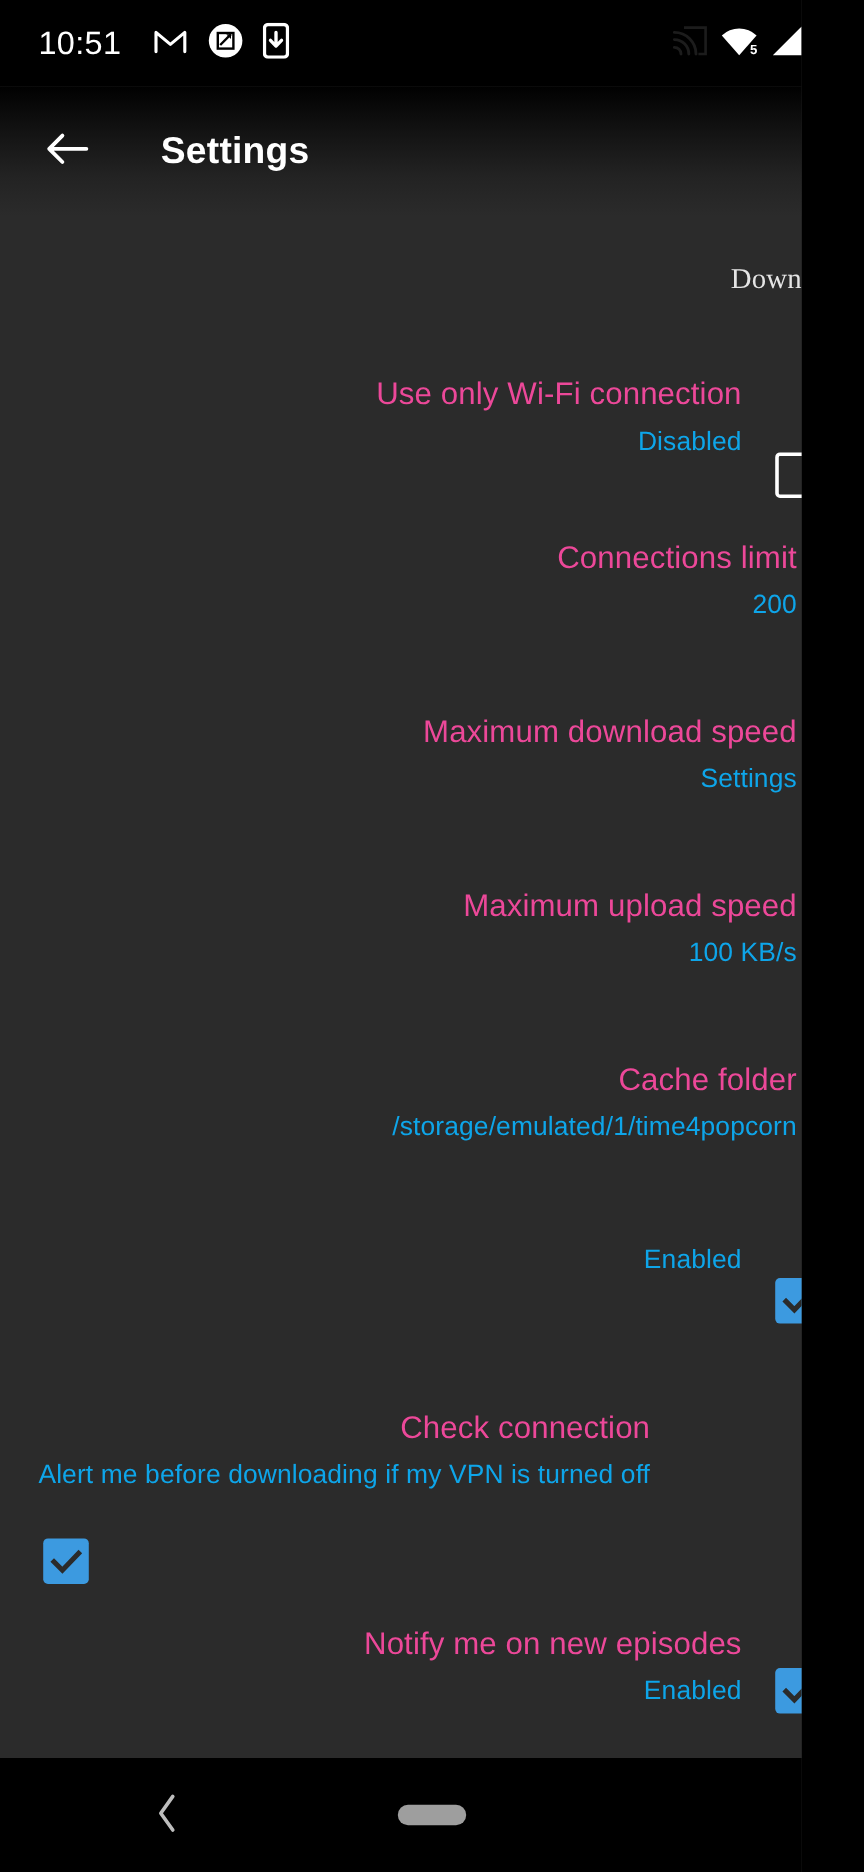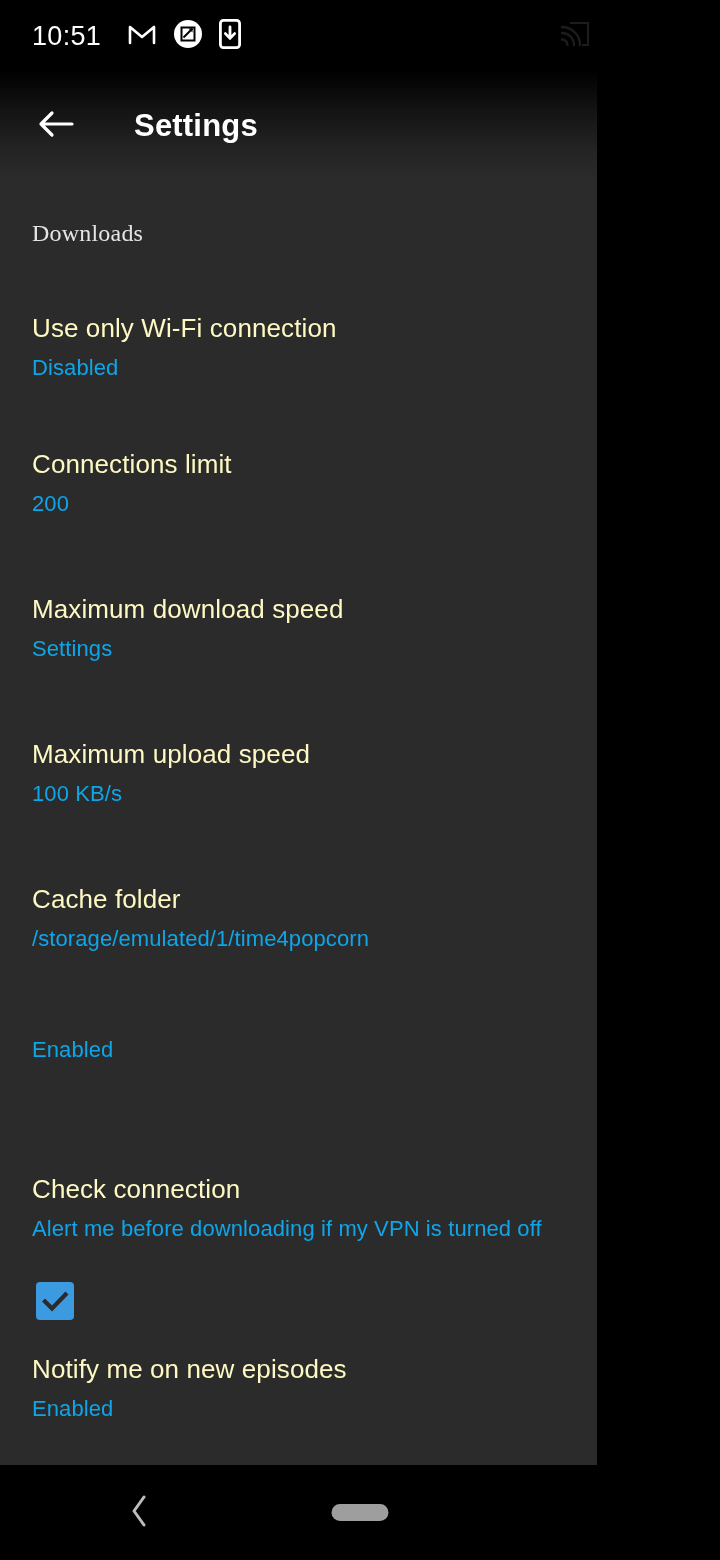--- a/index.html
+++ b/index.html
@@ -9,24 +9,25 @@
   }
   body {
     width: 720px;
     height: 1560px;
     overflow: hidden;
     font-family: "Liberation Sans", sans-serif;
     -webkit-font-smoothing: antialiased;
   }
   .phone {
     position: relative;
-    width: 597px;
+    width: 668px;
     height: 1560px;
     background: #2b2b2b;
     overflow: hidden;
+    text-align: right;
   }
 
   
   .statusbar {
     position: absolute;
     top: 0; left: 0;
     width: 720px;
     height: 72px;
     background: #000;
     display: flex;
@@ -103,21 +104,21 @@
     padding: 0 32px;
     min-height: 145px;
     display: flex;
     align-items: flex-start;
   }
   .pref-text {
     flex: 1;
     padding-right: 24px;
   }
   .pref-title {
-    color: #fef9c3;
+    color: #ec4899;
     font-size: 26px;
     line-height: 34px;
     letter-spacing: 0.1px;
   }
   .pref-summary {
     color: #0ea5e9;
     font-size: 22px;
     line-height: 31px;
     margin-top: 7px;
     letter-spacing: 0.1px;

